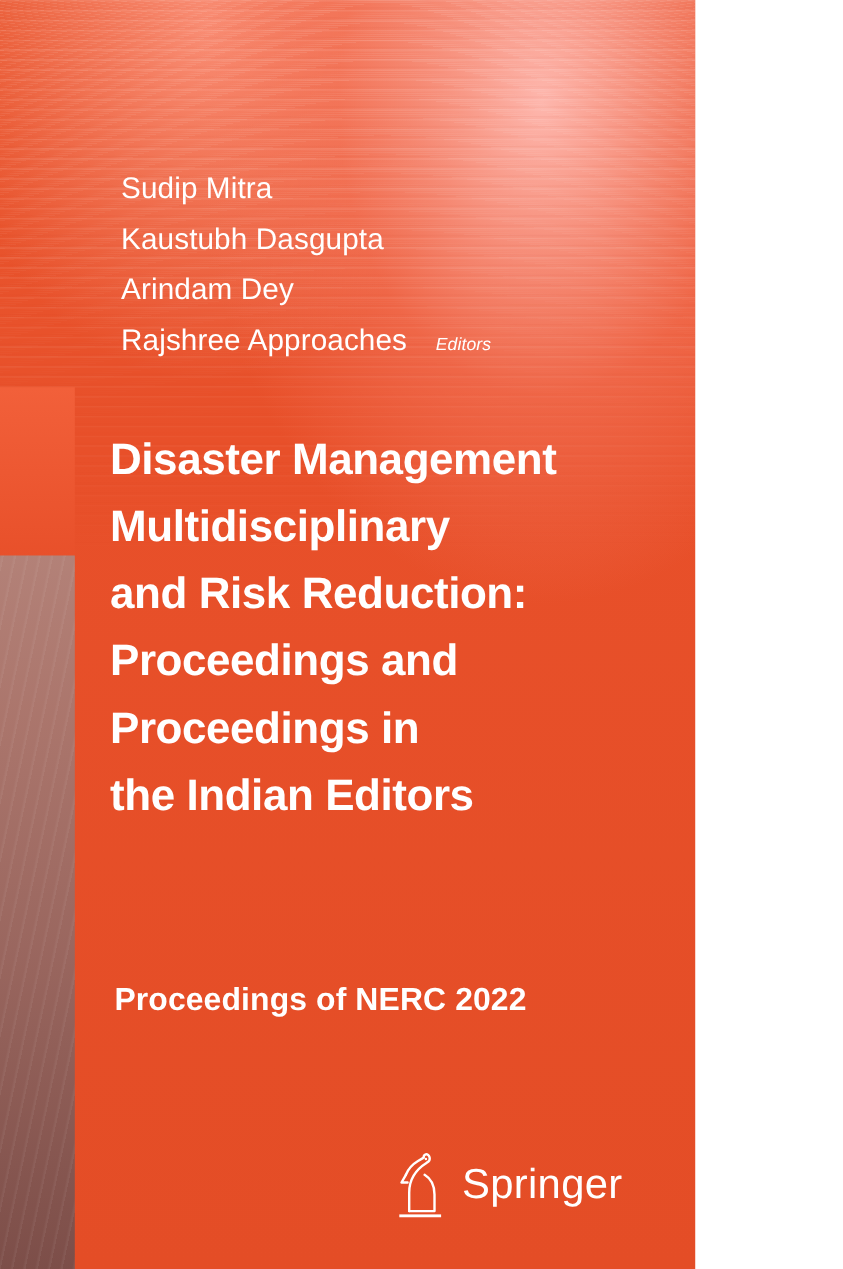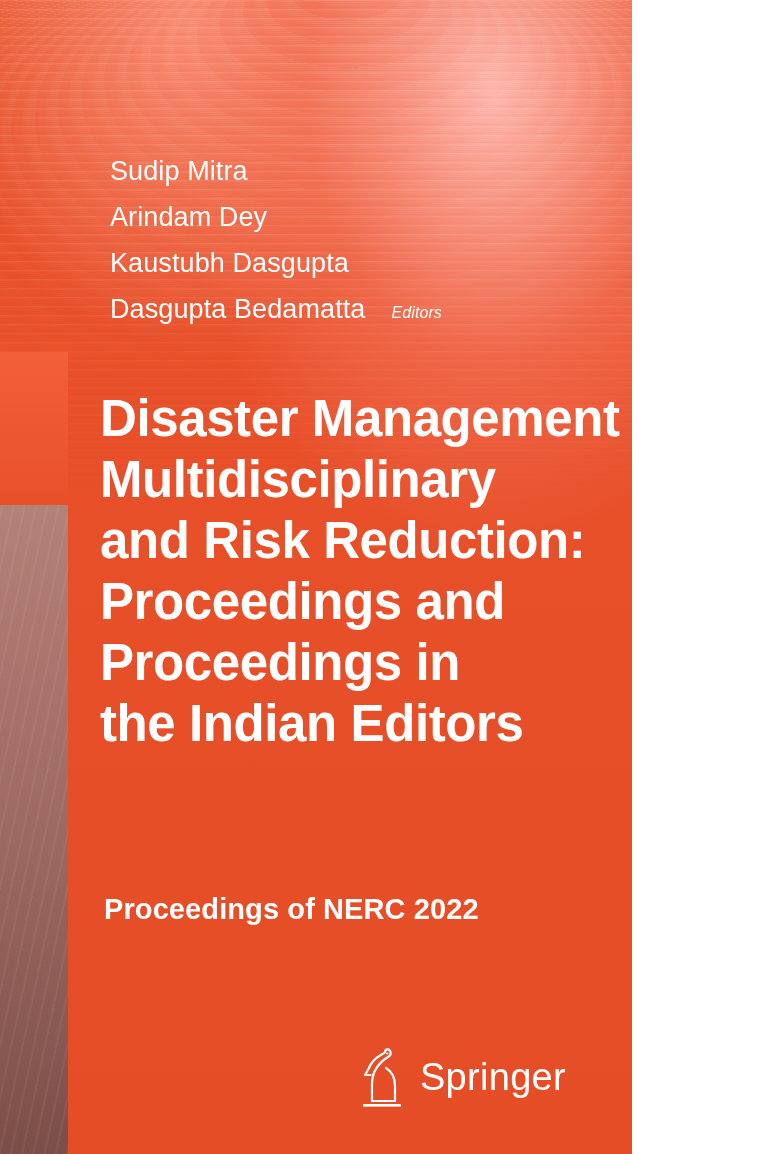--- a/index.html
+++ b/index.html
@@ -114,21 +114,21 @@
   }
 
   .title-block {
     position: absolute;
     left: 100px;
     top: 388px;
     width: 640px;
   }
   .title-line {
     color: #ffffff;
-    font-size: 51px;
+    font-size: 40px;
     font-weight: 700;
     line-height: 61px;
     letter-spacing: -0.4px;
   }
   .subtitle {
     position: absolute;
     left: 104px;
     top: 893px;
     color: #ffffff;
     font-size: 29px;
@@ -166,24 +166,24 @@
   <div class="bg-base"></div>
   <div class="bg-waves"></div>
   <div class="bg-waves2"></div>
   <div class="bg-left-top-block"></div>
   <div class="bg-left-panel">
     <div class="bg-left-panel-streaks"></div>
   </div>
 
   <div class="editors">
     <div class="editor-line">Sudip Mitra</div>
+    <div class="editor-line">Kaustubh Dasgupta</div>
     <div class="editor-line">Arindam Dey</div>
-    <div class="editor-line">Kaustubh Dasgupta</div>
     <div class="editor-line">
-      <span>Dasgupta Bedamatta</span><span class="editors-tag">Editors</span>
+      <span>Rajshree Approaches</span><span class="editors-tag">Editors</span>
     </div>
   </div>
 
   <div class="title-block">
     <div class="title-line">Disaster Management</div>
     <div class="title-line">Multidisciplinary</div>
     <div class="title-line">and Risk Reduction:</div>
     <div class="title-line">Proceedings and</div>
     <div class="title-line">Proceedings in</div>
     <div class="title-line">the Indian Editors</div>

